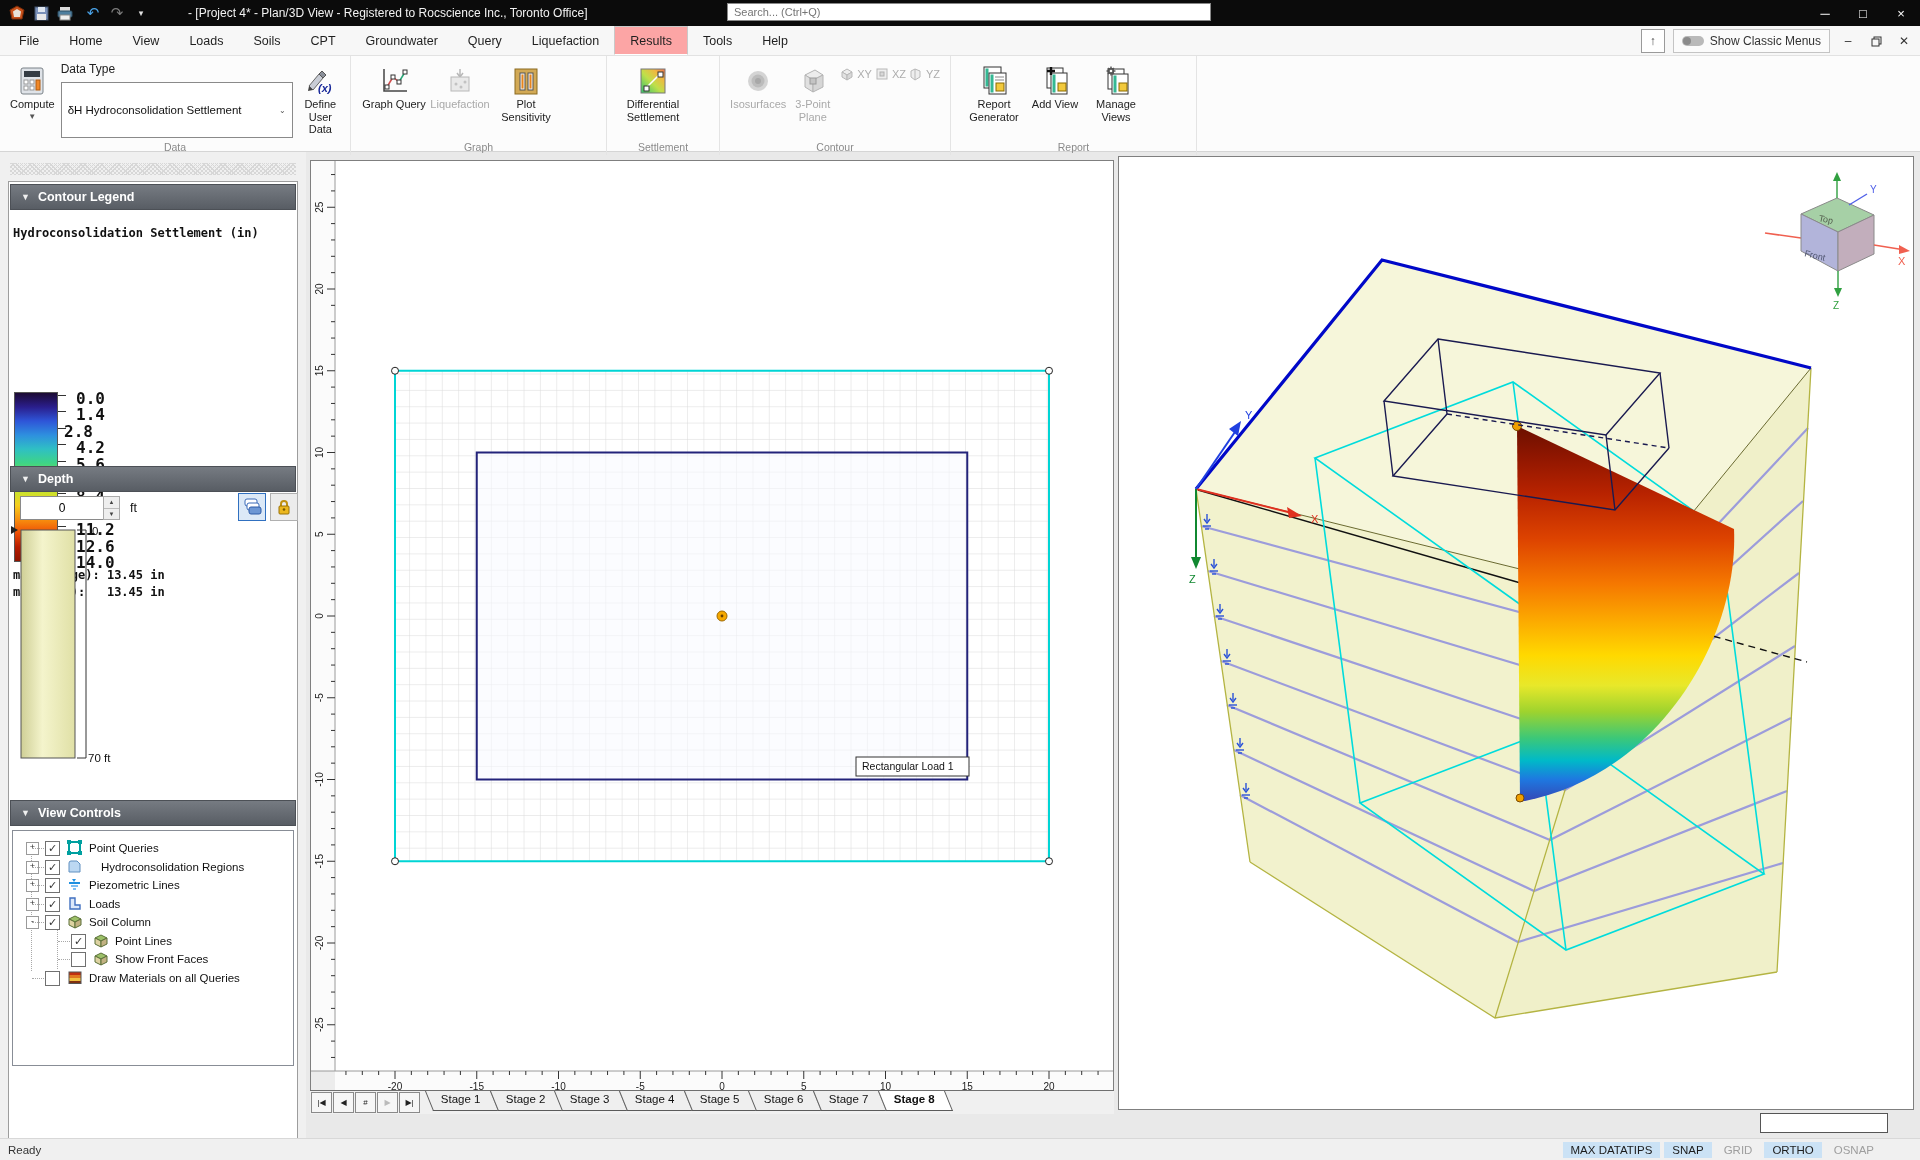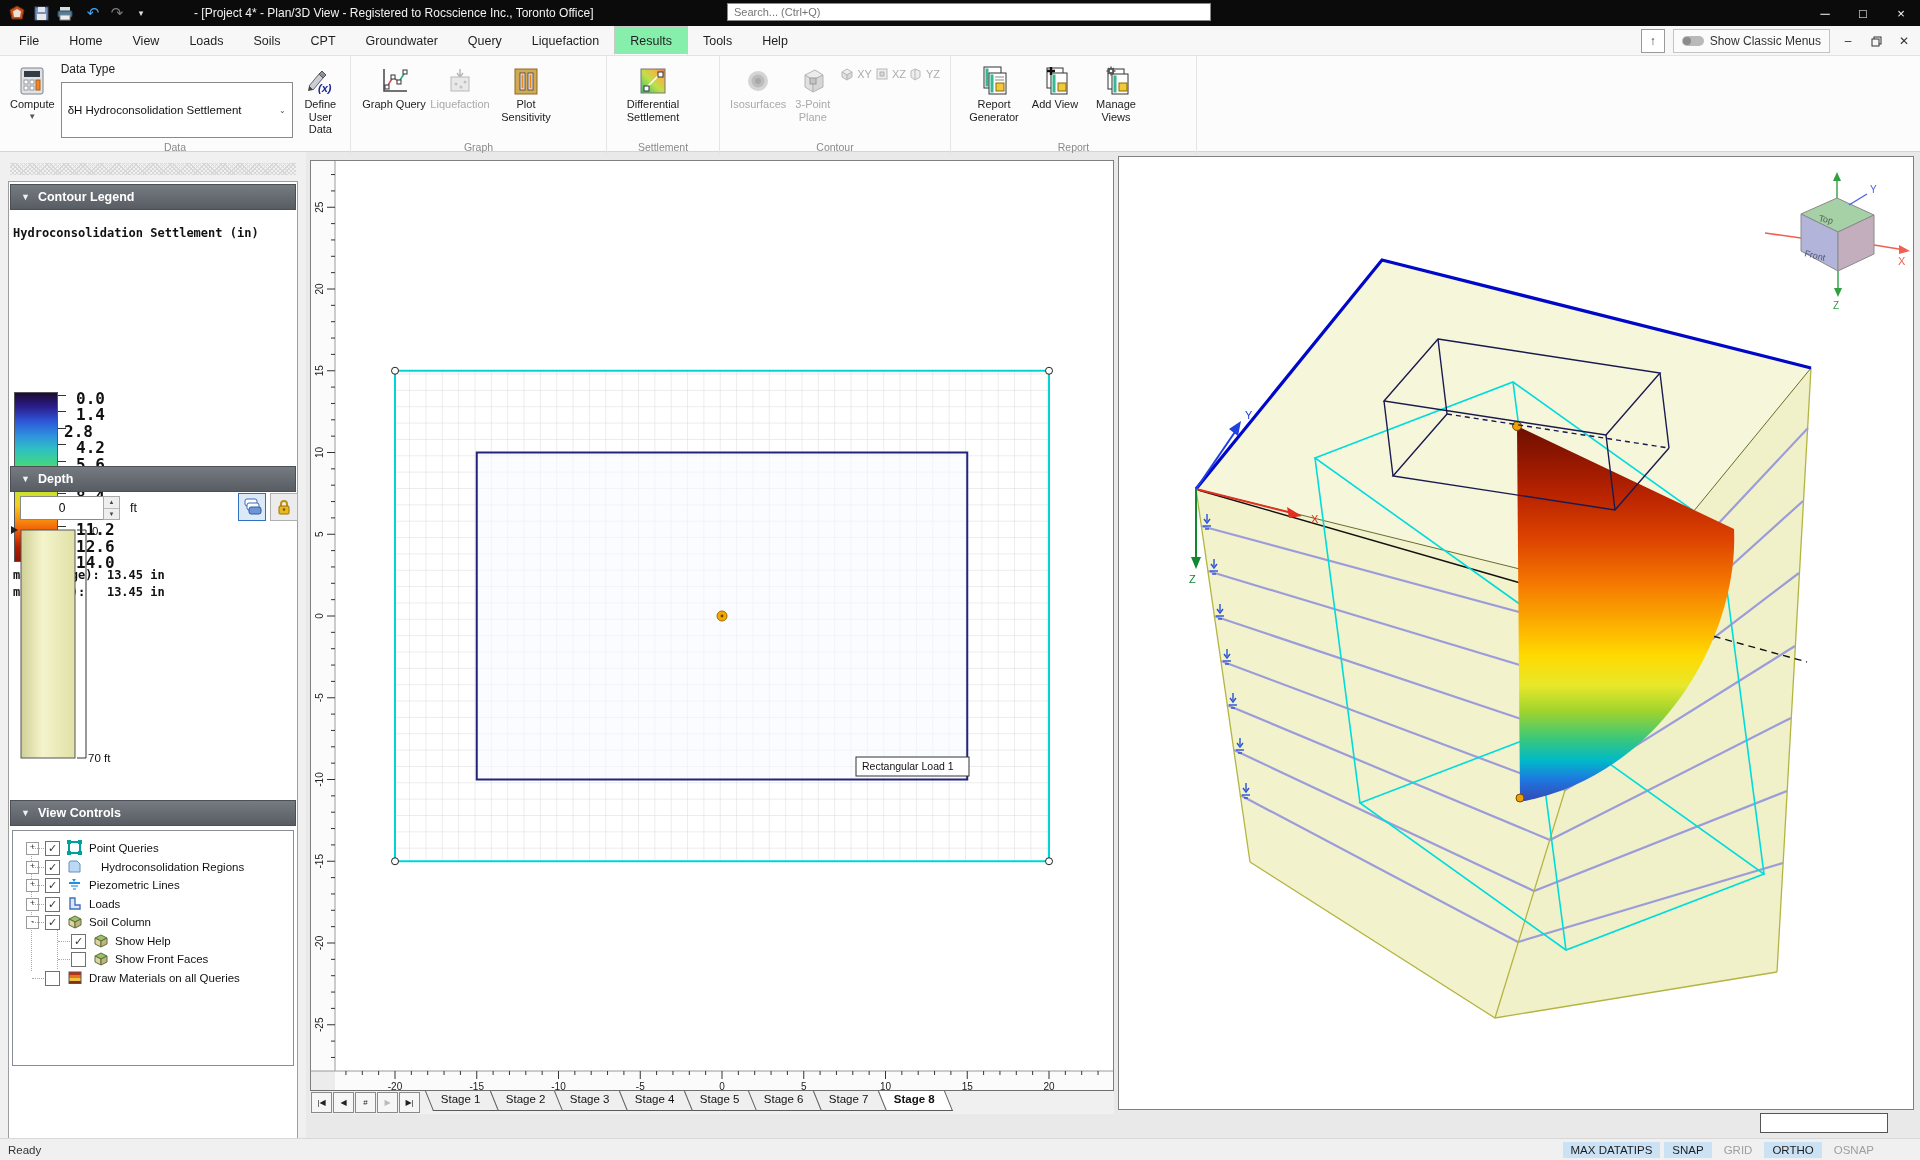--- a/index.html
+++ b/index.html
@@ -3,30 +3,30 @@
 <meta charset="utf-8">
 <style>
   html,body{margin:0;padding:0;background:#c8c8c8;}
   #app{position:relative;width:1920px;height:1160px;background:#e9e9e9;
        font-family:"Liberation Sans",sans-serif;overflow:hidden;-webkit-font-smoothing:antialiased;}
   .abs{position:absolute;}
 
   
   #titlebar{position:absolute;left:0;top:0;width:1920px;height:26px;background:#0b0b0b;color:#fff;}
   .qat{position:absolute;top:2px;display:flex;align-items:center;justify-content:center;width:22px;height:22px;cursor:default;}
-  #win-title{position:absolute;left:194px;top:6px;font-size:12px;color:#f2f2f2;white-space:nowrap;}
+  #win-title{position:absolute;left:188px;top:6px;font-size:12px;color:#f2f2f2;white-space:nowrap;}
   #searchbox{position:absolute;left:727px;top:3px;width:484px;height:18px;background:#fff;border:1px solid #888;
              font-size:11px;color:#777;padding:0 6px;box-sizing:border-box;font-family:"Liberation Sans",sans-serif;}
   .winbtn{position:absolute;top:0;width:38px;height:26px;display:flex;align-items:center;justify-content:center;
           color:#fff;font-size:13px;}
   
   #tabrow{position:absolute;left:0;top:26px;width:1920px;height:30px;background:#f7f7f7;border-bottom:1px solid #e2e2e2;box-sizing:border-box;}
   #menutabs{display:flex;height:100%;align-items:stretch;padding-left:4px;}
   .mtab{display:flex;align-items:center;padding:0 15px;font-size:12.5px;color:#1f1f1f;cursor:default;}
-  .mtab.active{background:#86efac;border:1px solid #c9c9c9;border-bottom:1px solid #fff;}
+  .mtab.active{background:#fca5a5;border:1px solid #c9c9c9;border-bottom:1px solid #fff;}
   #tabrow-right{position:absolute;right:6px;top:3px;display:flex;align-items:center;gap:8px;}
   #pin-btn{width:22px;height:22px;border:1px solid #9a9a9a;background:#fff;display:flex;align-items:center;justify-content:center;font-size:12px;color:#444;}
   #classic-menus{display:flex;align-items:center;gap:6px;border:1px solid #c4c4c4;background:#fbfbfb;height:22px;padding:0 8px;font-size:12px;color:#333;}
   .togglepill{width:22px;height:10px;border-radius:5px;background:#b9b9b9;position:relative;}
   .togglepill::after{content:"";position:absolute;left:1px;top:1px;width:8px;height:8px;border-radius:4px;background:#8b8b8b;}
   .mdibtn{width:20px;height:20px;display:flex;align-items:center;justify-content:center;color:#333;font-size:12px;}
 
   
   #ribbon{position:absolute;left:0;top:56px;width:1920px;height:96px;background:#fcfcfc;border-bottom:1px solid #d5d5d5;box-sizing:border-box;display:flex;}
   .rgroup{position:relative;height:100%;display:flex;align-items:flex-start;padding:4px 10px 0 10px;border-right:1px solid #e4e4e4;}
@@ -509,21 +509,21 @@
           <span class="tlabel" style="left: 76px;">Soil Column</span>
         </div>
         <div class="trow" style="top: 100.5px;">
           <div class="dothz" style="left: 45px; top: 9px; width: 12px;"></div>
           <div class="cbx" style="left: 58px; top: 2px;">✓</div>
           <div class="ticon" style="left: 80px; top: 1px;"><svg width="16" height="16" viewBox="0 0 16 16">
               <polygon points="2,5 8,2 14,5 8,8" fill="#9cc068" stroke="#5a7038"></polygon>
               <polygon points="2,5 8,8 8,14 2,11" fill="#ddd2a2" stroke="#5a7038"></polygon>
               <polygon points="8,8 14,5 14,11 8,14" fill="#c2b182" stroke="#5a7038"></polygon>
             </svg></div>
-          <span class="tlabel" style="left: 102px;">Show Help</span>
+          <span class="tlabel" style="left: 102px;">Point Lines</span>
         </div>
         <div class="trow" style="top: 119px;">
           <div class="dothz" style="left: 45px; top: 9px; width: 12px;"></div>
           <div class="cbx" style="left: 58px; top: 2px;"></div>
           <div class="ticon" style="left: 80px; top: 1px;"><svg width="16" height="16" viewBox="0 0 16 16">
               <polygon points="2,5 8,2 14,5 8,8" fill="#9cc068" stroke="#5a7038"></polygon>
               <polygon points="2,5 8,8 8,14 2,11" fill="#ddd2a2" stroke="#5a7038"></polygon>
               <polygon points="8,8 14,5 14,11 8,14" fill="#c2b182" stroke="#5a7038"></polygon>
             </svg></div>
           <span class="tlabel" style="left: 102px;">Show Front Faces</span>

